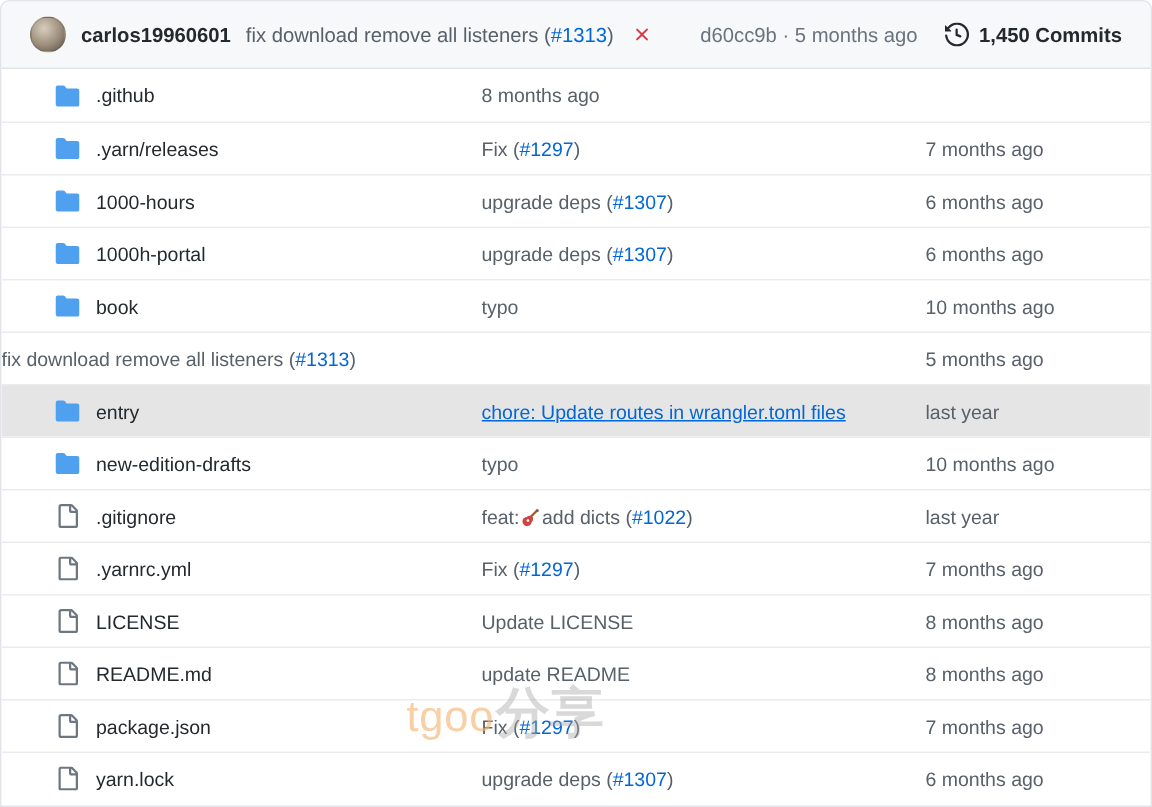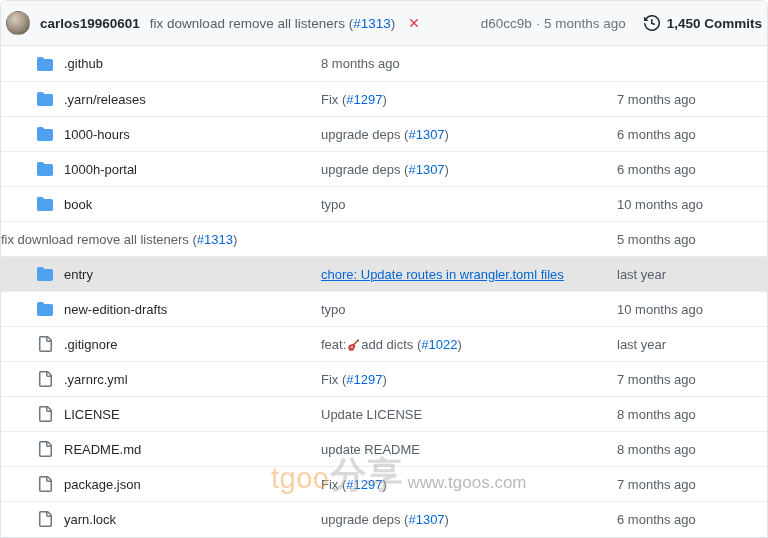--- a/index.html
+++ b/index.html
@@ -8,21 +8,21 @@
     --failed:#d73a49;
     --header-bg:#f6f8fa;
     --dark:#24292e;
     --gray:#586069;
     --border:#e1e4e8;
     --row-border:#eaecef;
   }
   *{box-sizing:border-box;}
   body{margin:0;background:#fff;font-family:"Liberation Sans","DejaVu Sans",sans-serif;-webkit-font-smoothing:antialiased;}
   .repo-box{position:relative;width:768px;height:538px;border:1px solid var(--border);border-radius:6px 6px 0 0;overflow:hidden;background:#fff;}
-  .commit-header{height:45px;background:var(--header-bg);border-bottom:1px solid var(--border);display:flex;align-items:center;padding:0 5px;font-size:13.5px;color:var(--gray);}
+  .commit-header{height:45px;background:var(--header-bg);border-bottom:1px solid var(--border);display:flex;align-items:center;padding:0 19px;font-size:13.5px;color:var(--gray);}
   .avatar{width:24px;height:24px;border-radius:50%;flex:none;background:radial-gradient(circle at 38% 32%,#d8cdbd,#9b8d7b 55%,#60564a 95%);border:1px solid rgba(0,0,0,.08);}
   .username{font-weight:700;color:var(--dark);margin-left:10px;white-space:nowrap;}
   .commit-msg{margin-left:10px;color:var(--gray);white-space:nowrap;cursor:pointer;}
   .link{color:var(--link);text-decoration:none;cursor:pointer;}
   .status-x{margin-left:12px;display:flex;align-items:center;cursor:pointer;}
   .status-x svg{fill:var(--failed);}
   .spacer{flex:1;}
   .sha-time{color:#6a737d;white-space:nowrap;}
   .sha{cursor:pointer;}
   .history{display:flex;align-items:center;margin-left:18px;cursor:pointer;}
@@ -296,15 +296,14 @@
           <span class="msg-link">#1307</span>
           <span>)</span>
         </div>
     <div class="cell-time">6 months ago</div>
   </div>
     </div>
 
   <div class="watermark">
     <span class="wm-brand">tgoo</span>
     <span class="wm-share">分享</span>
-    <span class="wm-url">www.tgoos.com</span>
   </div>
 </div>
 
 </body></html>

